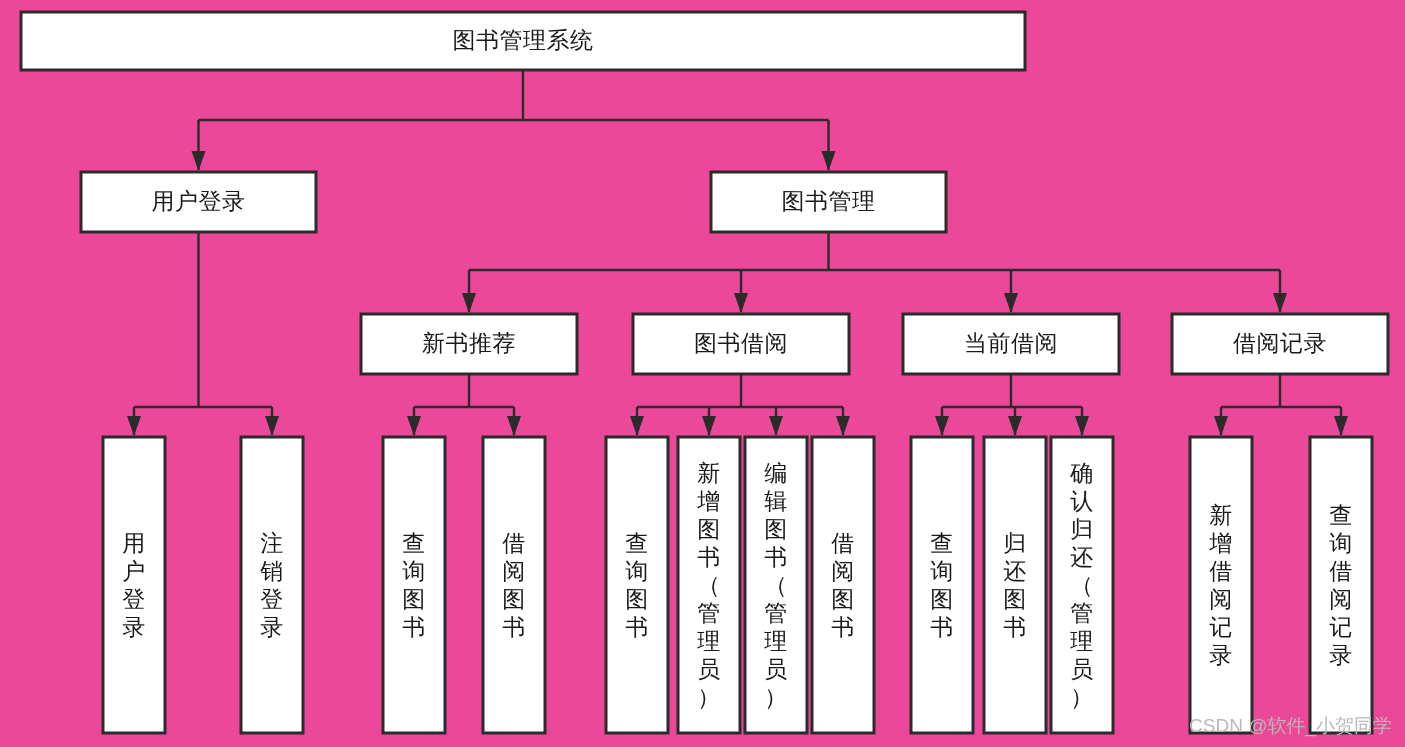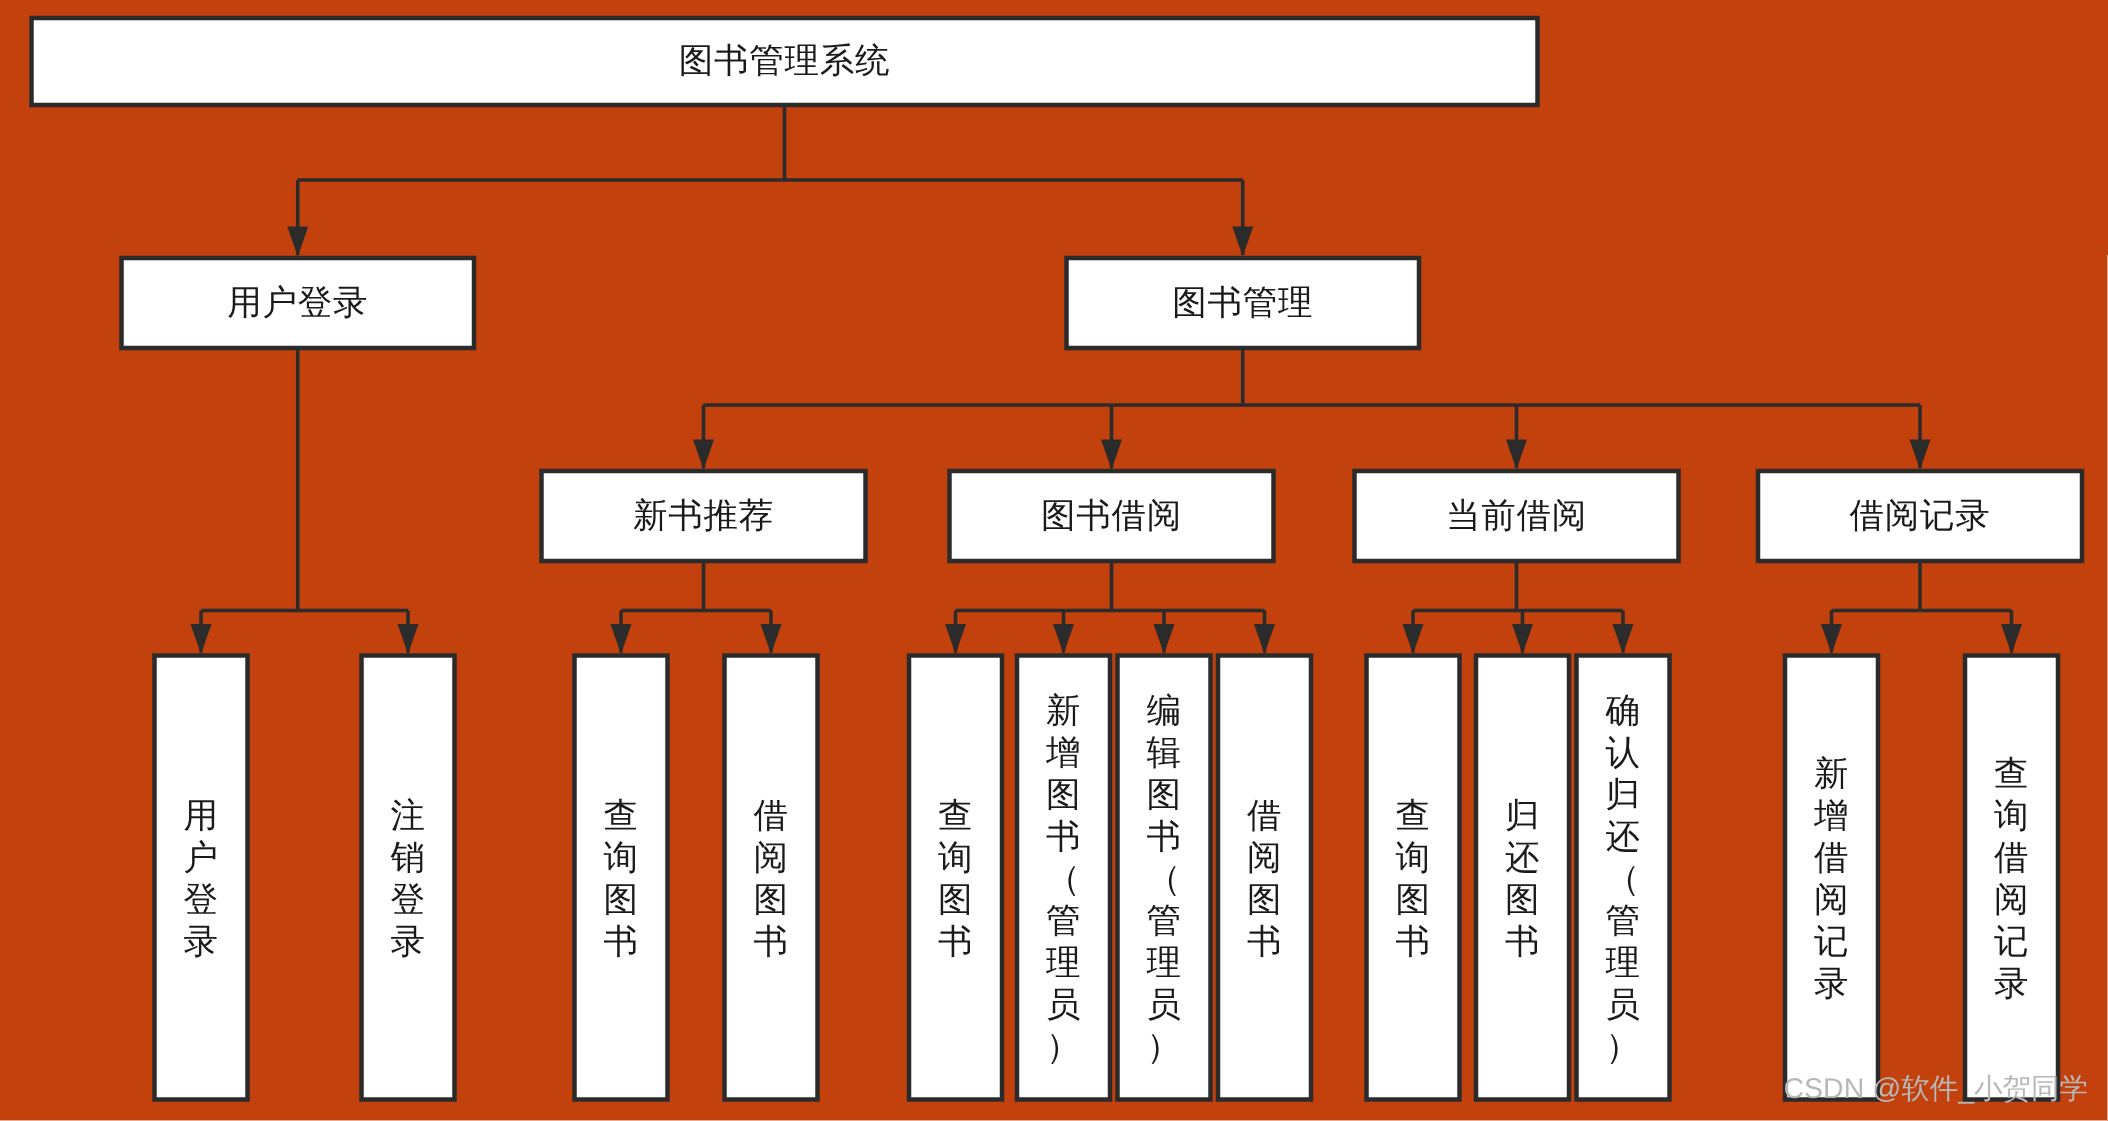--- a/index.html
+++ b/index.html
@@ -9,21 +9,21 @@
     background: #ffffff;
   }
   body {
     font-family: "Liberation Sans", "DejaVu Sans", sans-serif;
     color: #1a1a1a;
   }
   #diagram-root {
     position: relative;
     width: 1405px;
     height: 747px;
-    background: #c2410c;
+    background: #ec4899;
     overflow: hidden;
   }
   svg#tree-svg {
     position: absolute;
     left: 0;
     top: 0;
     width: 1405px;
     height: 747px;
     display: block;
   }

